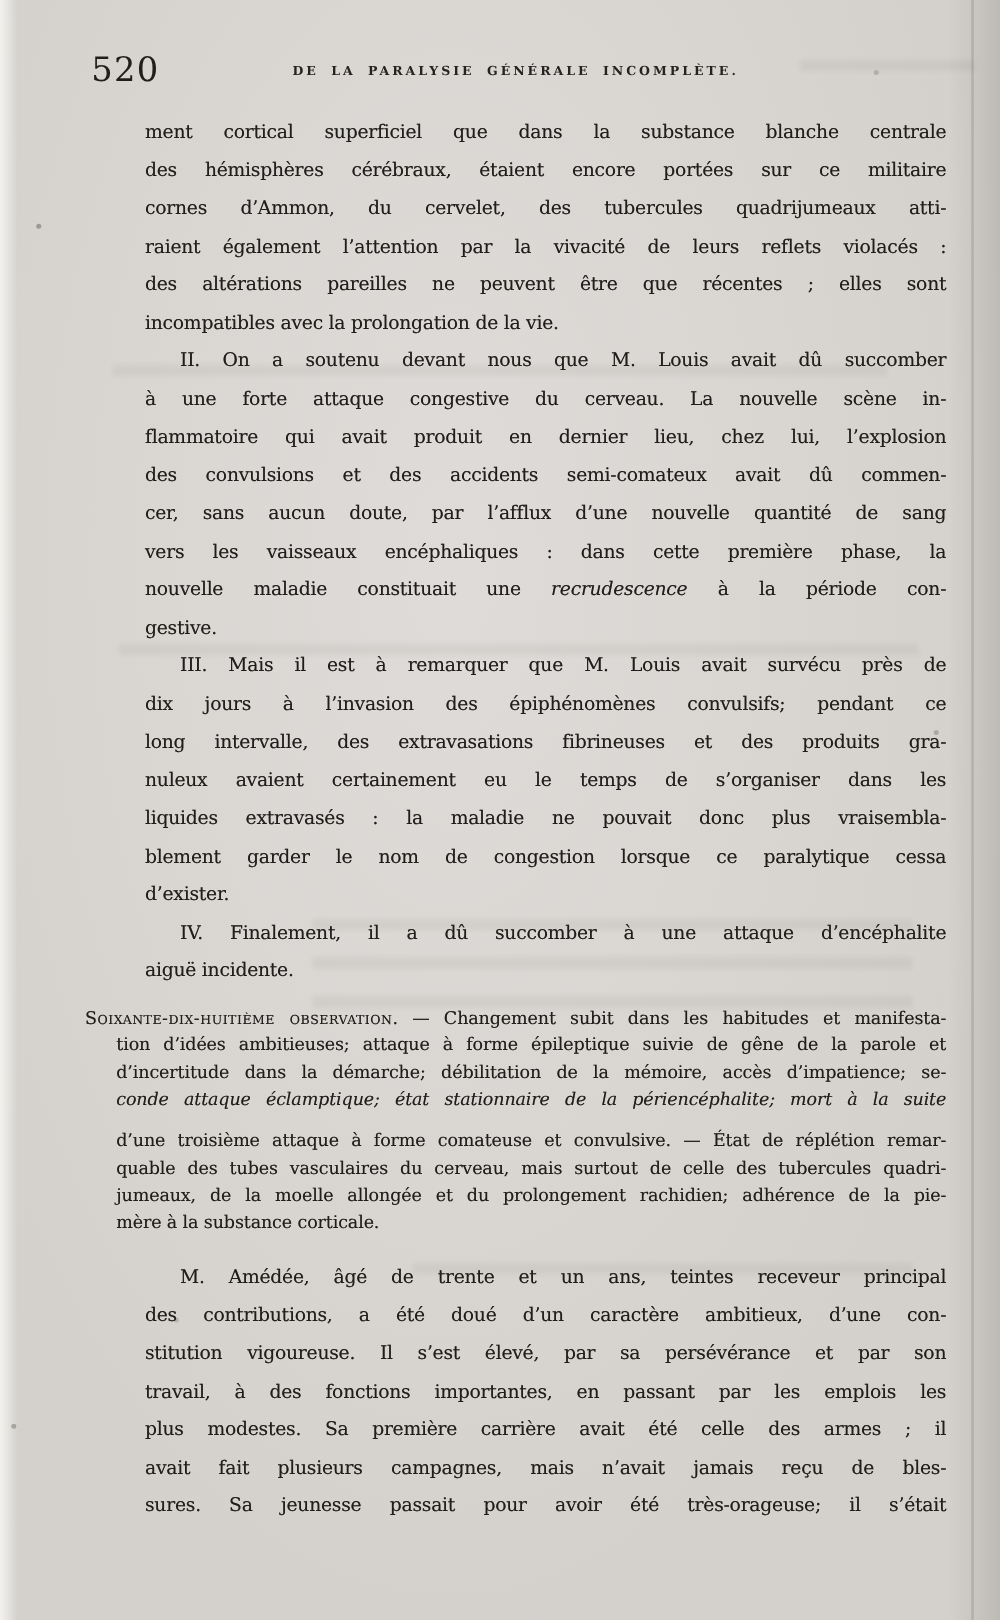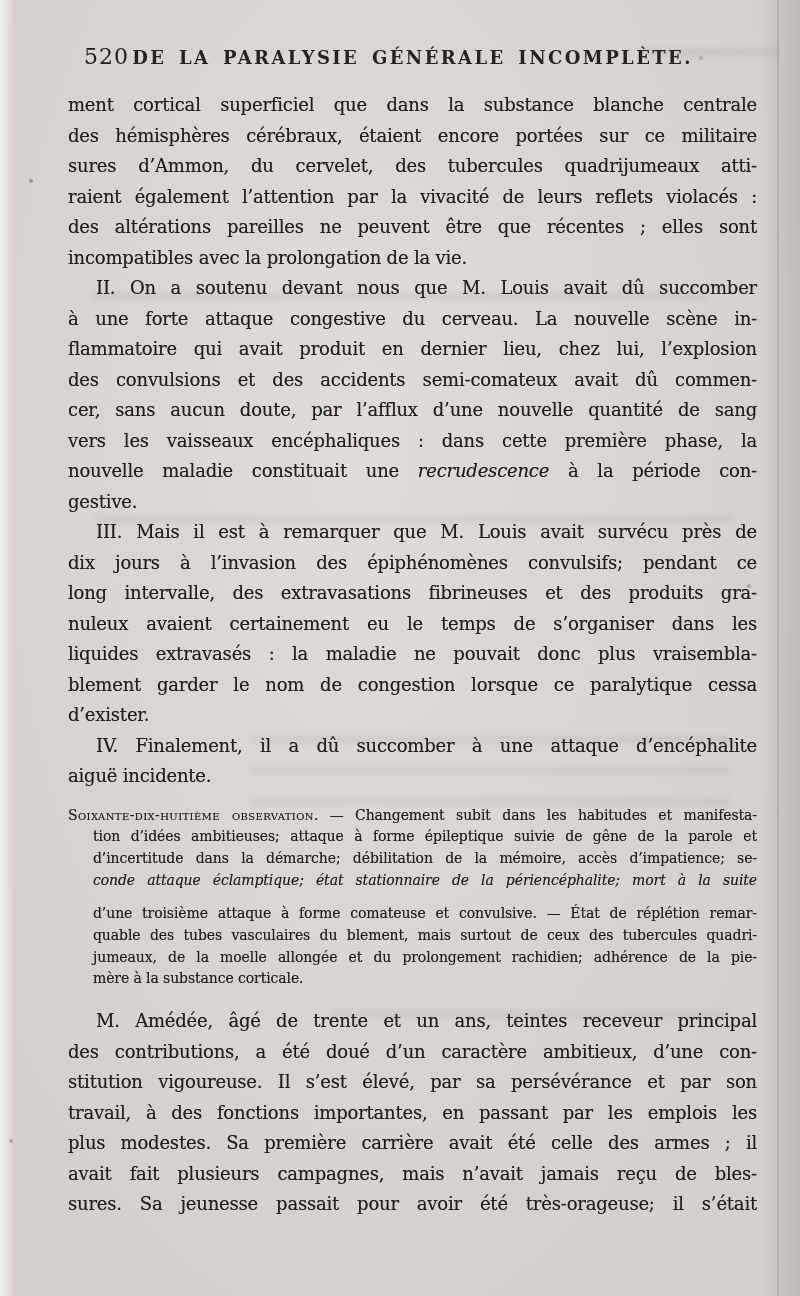--- a/index.html
+++ b/index.html
@@ -64,48 +64,49 @@
   .bleed.b3 { left: 95px;  top: 515px; width: 640px; height: 12px; }
   .bleed.b4 { left: 250px; top: 735px; width: 480px; height: 75px; }
   .bleed.b5 { left: 330px; top: 1010px; width: 400px; height: 12px; }
 
   .header {
     position: relative;
     height: 26px;
     margin-bottom: 20px;
   }
   .page-number {
-    position: absolute; left: 16px; top: 0;
-    font-size: 22px; line-height: 26px;
+    position: absolute; left: 5px; top: 0;
+    font-size: 27px; line-height: 26px;
     letter-spacing: 1px;
   }
   .running-title {
     position: absolute; left: 0; right: 0; top: 5px;
     text-align: center;
-    font-size: 18px; line-height: 18px;
+    font-size: 10px; line-height: 18px;
     font-weight: 700;
     letter-spacing: 2.4px;
     word-spacing: 4px;
     color: #25221f;
   }
 
   .text-block { position: relative; }
   .para { margin: 0; }
   .para .line {
     text-align: justify;
     text-align-last: justify;
     white-space: normal;
     color: var(--ink);
     text-shadow: 0 0 0.5px rgba(32,30,27,0.55);
   }
   .para.body .line {
-    font-size: 18px;
+    font-size: 15px;
     line-height: 30.5px;
     height: 30.5px;
     letter-spacing: -0.2px;
+    margin-left: 48px;
   }
   .para.small .line {
     font-size: 14px;
     line-height: 21.7px;
     height: 21.7px;
     letter-spacing: -0.1px;
   }
   .para .line.ragged { text-align-last: left; }
   .para .line i { font-style: italic; }
   .para .line .sc { font-variant: small-caps; letter-spacing: 0.4px; margin-top: 40px; }
@@ -122,21 +123,21 @@
 
   <div class="header">
     <span class="page-number">520</span>
     <span class="running-title">DE LA PARALYSIE GÉNÉRALE INCOMPLÈTE.</span>
   </div>
 
   <div class="text-block">
       <div class="para body">
         <div class="line">ment cortical superficiel que dans la substance blanche centrale</div>
         <div class="line">des hémisphères cérébraux, étaient encore portées sur ce militaire</div>
-        <div class="line">sures d’Ammon, du cervelet, des tubercules quadrijumeaux atti-</div>
+        <div class="line">cornes d’Ammon, du cervelet, des tubercules quadrijumeaux atti-</div>
         <div class="line">raient également l’attention par la vivacité de leurs reflets violacés :</div>
         <div class="line">des altérations pareilles ne peuvent être que récentes ; elles sont</div>
         <div class="line ragged">incompatibles avec la prolongation de la vie.</div>
       </div>
       <div class="para body">
         <div class="line" style="text-indent: 28px;">II. On a soutenu devant nous que M. Louis avait dû succomber</div>
         <div class="line">à une forte attaque congestive du cerveau. La nouvelle scène in-</div>
         <div class="line">flammatoire qui avait produit en dernier lieu, chez lui, l’explosion</div>
         <div class="line">des convulsions et des accidents semi-comateux avait dû commen-</div>
         <div class="line">cer, sans aucun doute, par l’afflux d’une nouvelle quantité de sang</div>
@@ -156,21 +157,21 @@
       <div class="para body">
         <div class="line" style="text-indent: 28px;">IV. Finalement, il a dû succomber à une attaque d’encéphalite</div>
         <div class="line ragged">aiguë incidente.</div>
       </div>
       <div class="para small" style="margin-top: 13px;">
         <div class="line"><span class="sc">Soixante-dix-huitième observation</span>. — Changement subit dans les habitudes et manifesta-</div>
         <div class="line" style="padding-left: 25px;">tion d’idées ambitieuses; attaque à forme épileptique suivie de gêne de la parole et</div>
         <div class="line" style="padding-left: 25px;">d’incertitude dans la démarche; débilitation de la mémoire, accès d’impatience; se-</div>
         <div class="line" style="padding-left: 25px; font-style: italic;">conde attaque éclamptique; état stationnaire de la périencéphalite; mort à la suite</div>
         <div class="line" style="padding-left: 25px; margin-top: 12px;">d’une troisième attaque à forme comateuse et convulsive. — État de réplétion remar-</div>
-        <div class="line" style="padding-left: 25px;">quable des tubes vasculaires du blement, mais surtout de ceux des tubercules quadri-</div>
+        <div class="line" style="padding-left: 25px;">quable des tubes vasculaires du cerveau, mais surtout de celle des tubercules quadri-</div>
         <div class="line" style="padding-left: 25px;">jumeaux, de la moelle allongée et du prolongement rachidien; adhérence de la pie-</div>
         <div class="line ragged" style="padding-left: 25px;">mère à la substance corticale.</div>
       </div>
       <div class="para body" style="margin-top: 16px;">
         <div class="line" style="text-indent: 28px;">M. Amédée, âgé de trente et un ans, teintes receveur principal</div>
         <div class="line">des contributions, a été doué d’un caractère ambitieux, d’une con-</div>
         <div class="line">stitution vigoureuse. Il s’est élevé, par sa persévérance et par son</div>
         <div class="line">travail, à des fonctions importantes, en passant par les emplois les</div>
         <div class="line">plus modestes. Sa première carrière avait été celle des armes ; il</div>
         <div class="line">avait fait plusieurs campagnes, mais n’avait jamais reçu de bles-</div>

